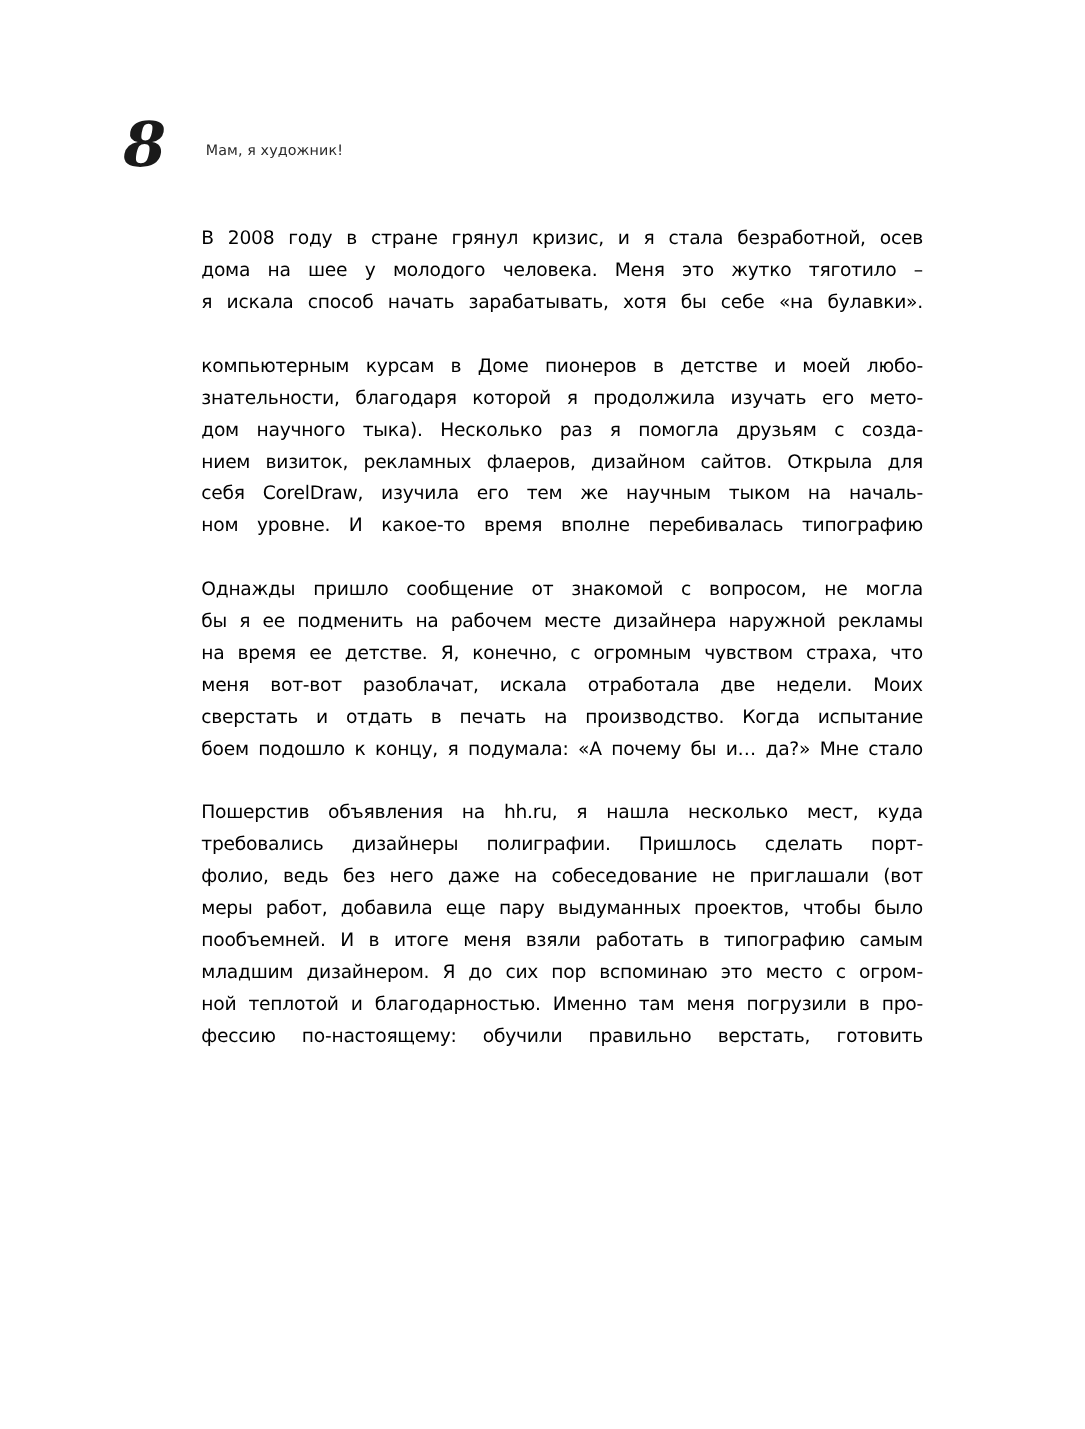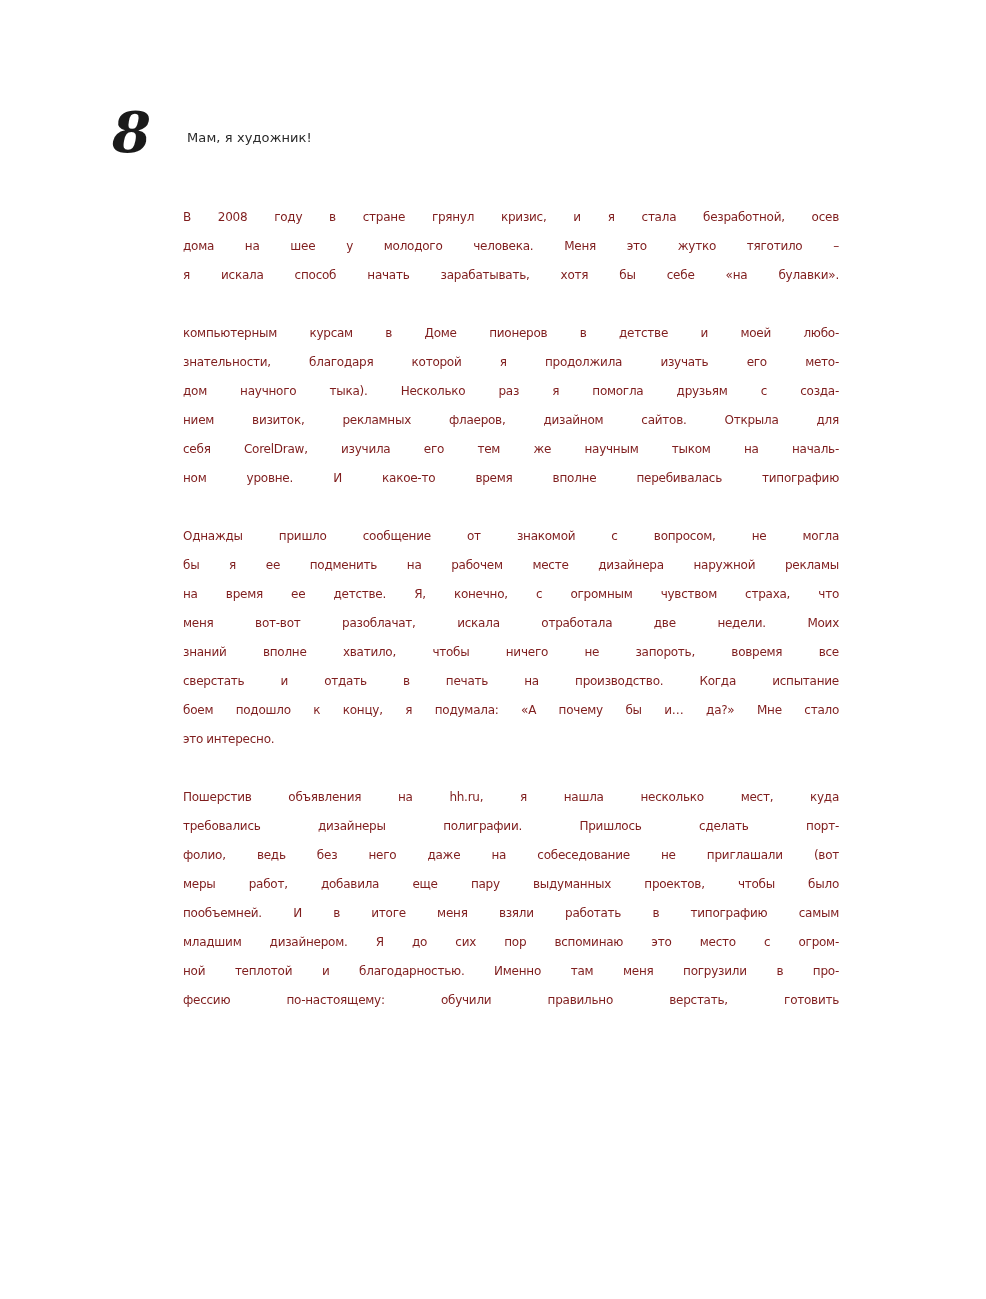--- a/index.html
+++ b/index.html
@@ -43,27 +43,27 @@
       top: 203px;
       width: 656px;
     }
     .para {
       margin: 0 0 29px 0;
     }
     .line {
       display: block;
       height: 29px;
       line-height: 29px;
-      font-size: 12px;
+      font-size: 17px;
       white-space: nowrap;
       text-align: justify;
       text-align-last: justify;
       letter-spacing: -0.25px;
       word-spacing: -0.5px;
-      color: #7f1d1d;
+      color: #000000;
     }
     .line.last {
       text-align-last: left;
     }
   </style>
 </head>
 <body>
 
 <div class="page-number">8</div>
 <div class="running-head">Мам, я художник!</div>
@@ -80,24 +80,22 @@
     <span class="line">дом научного тыка). Несколько раз я помогла друзьям с созда-</span>
     <span class="line">нием визиток, рекламных флаеров, дизайном сайтов. Открыла для</span>
     <span class="line">себя CorelDraw, изучила его тем же научным тыком на началь-</span>
     <span class="line">ном уровне. И какое-то время вполне перебивалась типографию</span>
   </div>
   <div class="para">
     <span class="line">Однажды пришло сообщение от знакомой с вопросом, не могла</span>
     <span class="line">бы я ее подменить на рабочем месте дизайнера наружной рекламы</span>
     <span class="line">на время ее детстве. Я, конечно, с огромным чувством страха, что</span>
     <span class="line">меня вот-вот разоблачат, искала отработала две недели. Моих</span>
-    <span class="line">знаний вполне хватило, чтобы ничего не запороть, вовремя все</span>
     <span class="line">сверстать и отдать в печать на производство. Когда испытание</span>
     <span class="line">боем подошло к концу, я подумала: «А почему бы и… да?» Мне стало</span>
-    <span class="line last">это интересно.</span>
   </div>
   <div class="para">
     <span class="line">Пошерстив объявления на hh.ru, я нашла несколько мест, куда</span>
     <span class="line">требовались дизайнеры полиграфии. Пришлось сделать порт-</span>
     <span class="line">фолио, ведь без него даже на собеседование не приглашали (вот</span>
     <span class="line">меры работ, добавила еще пару выдуманных проектов, чтобы было</span>
     <span class="line">пообъемней. И в итоге меня взяли работать в типографию самым</span>
     <span class="line">младшим дизайнером. Я до сих пор вспоминаю это место с огром-</span>
     <span class="line">ной теплотой и благодарностью. Именно там меня погрузили в про-</span>
     <span class="line">фессию по-настоящему: обучили правильно верстать, готовить</span>

